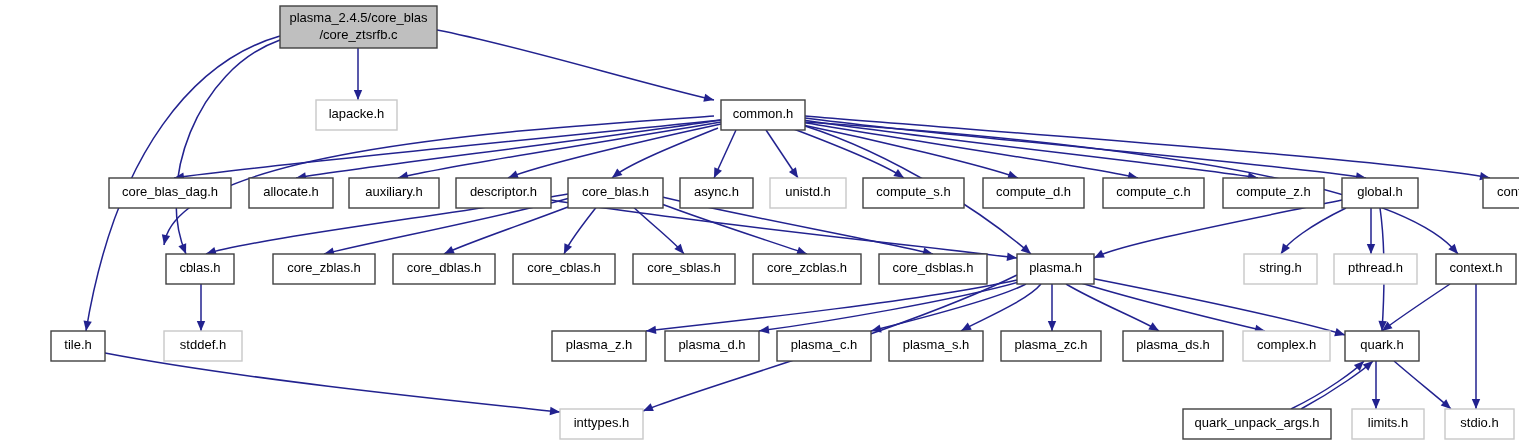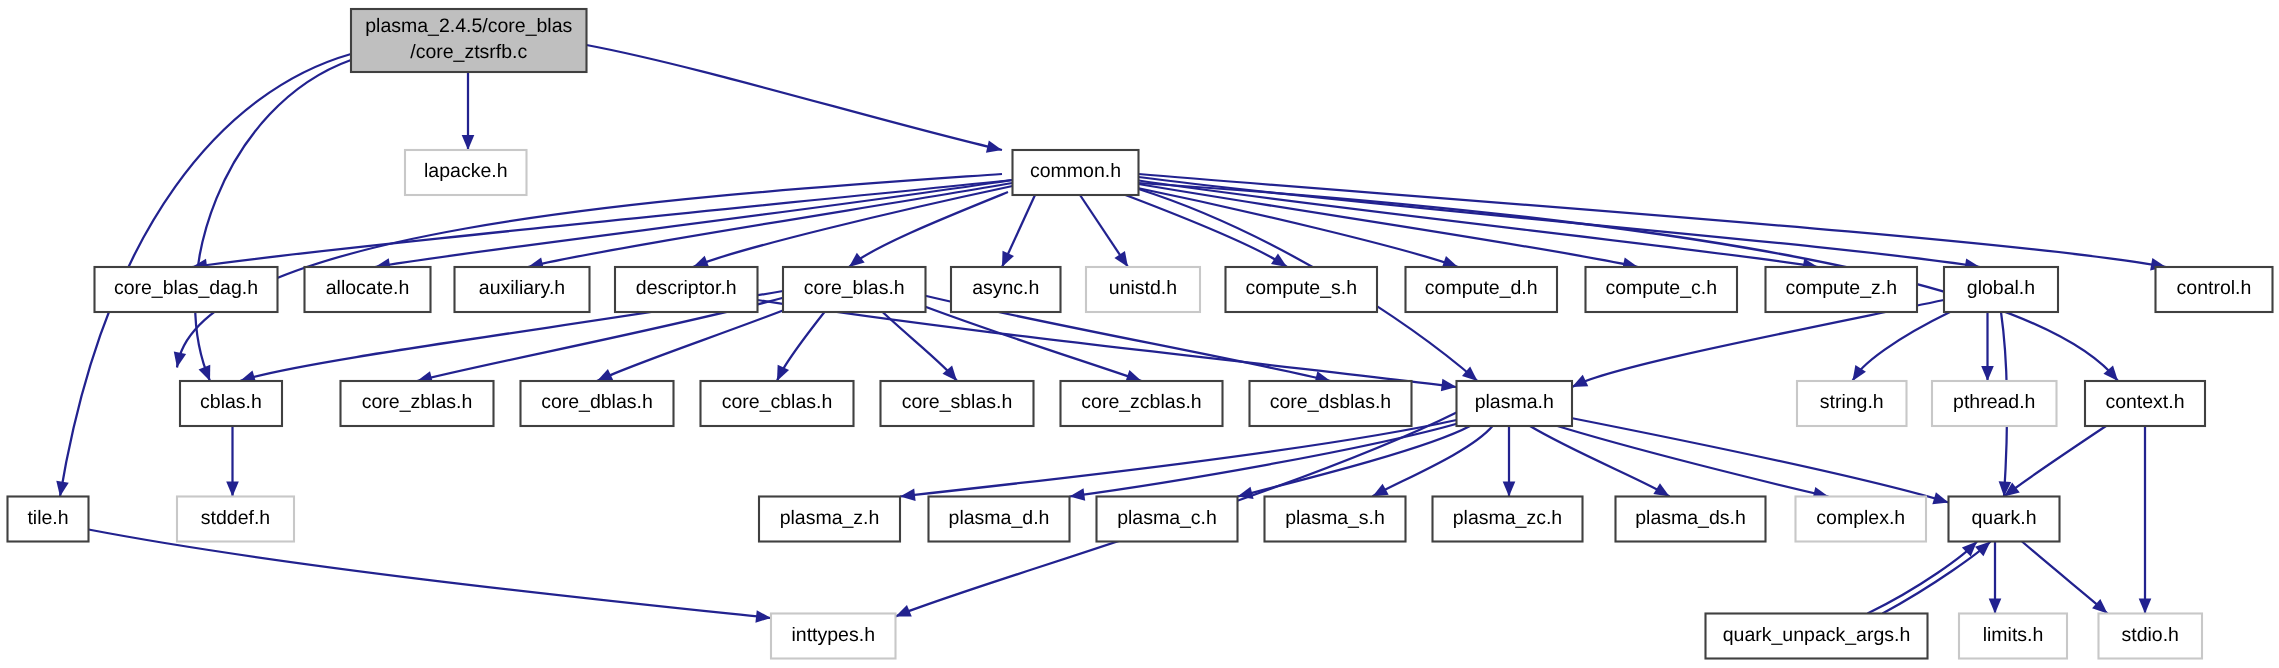--- a/index.html
+++ b/index.html
@@ -10,20 +10,21 @@
   body {
     width: 1519px;
     height: 445px;
     font-family: "Liberation Sans", sans-serif;
     overflow: hidden;
   }
   #graph-root {
     position: relative;
     width: 1225px;
     height: 445px;
+    padding-left: 46px;
   }
   svg#dep-graph {
     display: block;
     width: 1519px;
     height: 445px;
   }
   .edge-path {
     fill: none;
     stroke: #22228f;
     stroke-width: 1.5px;

